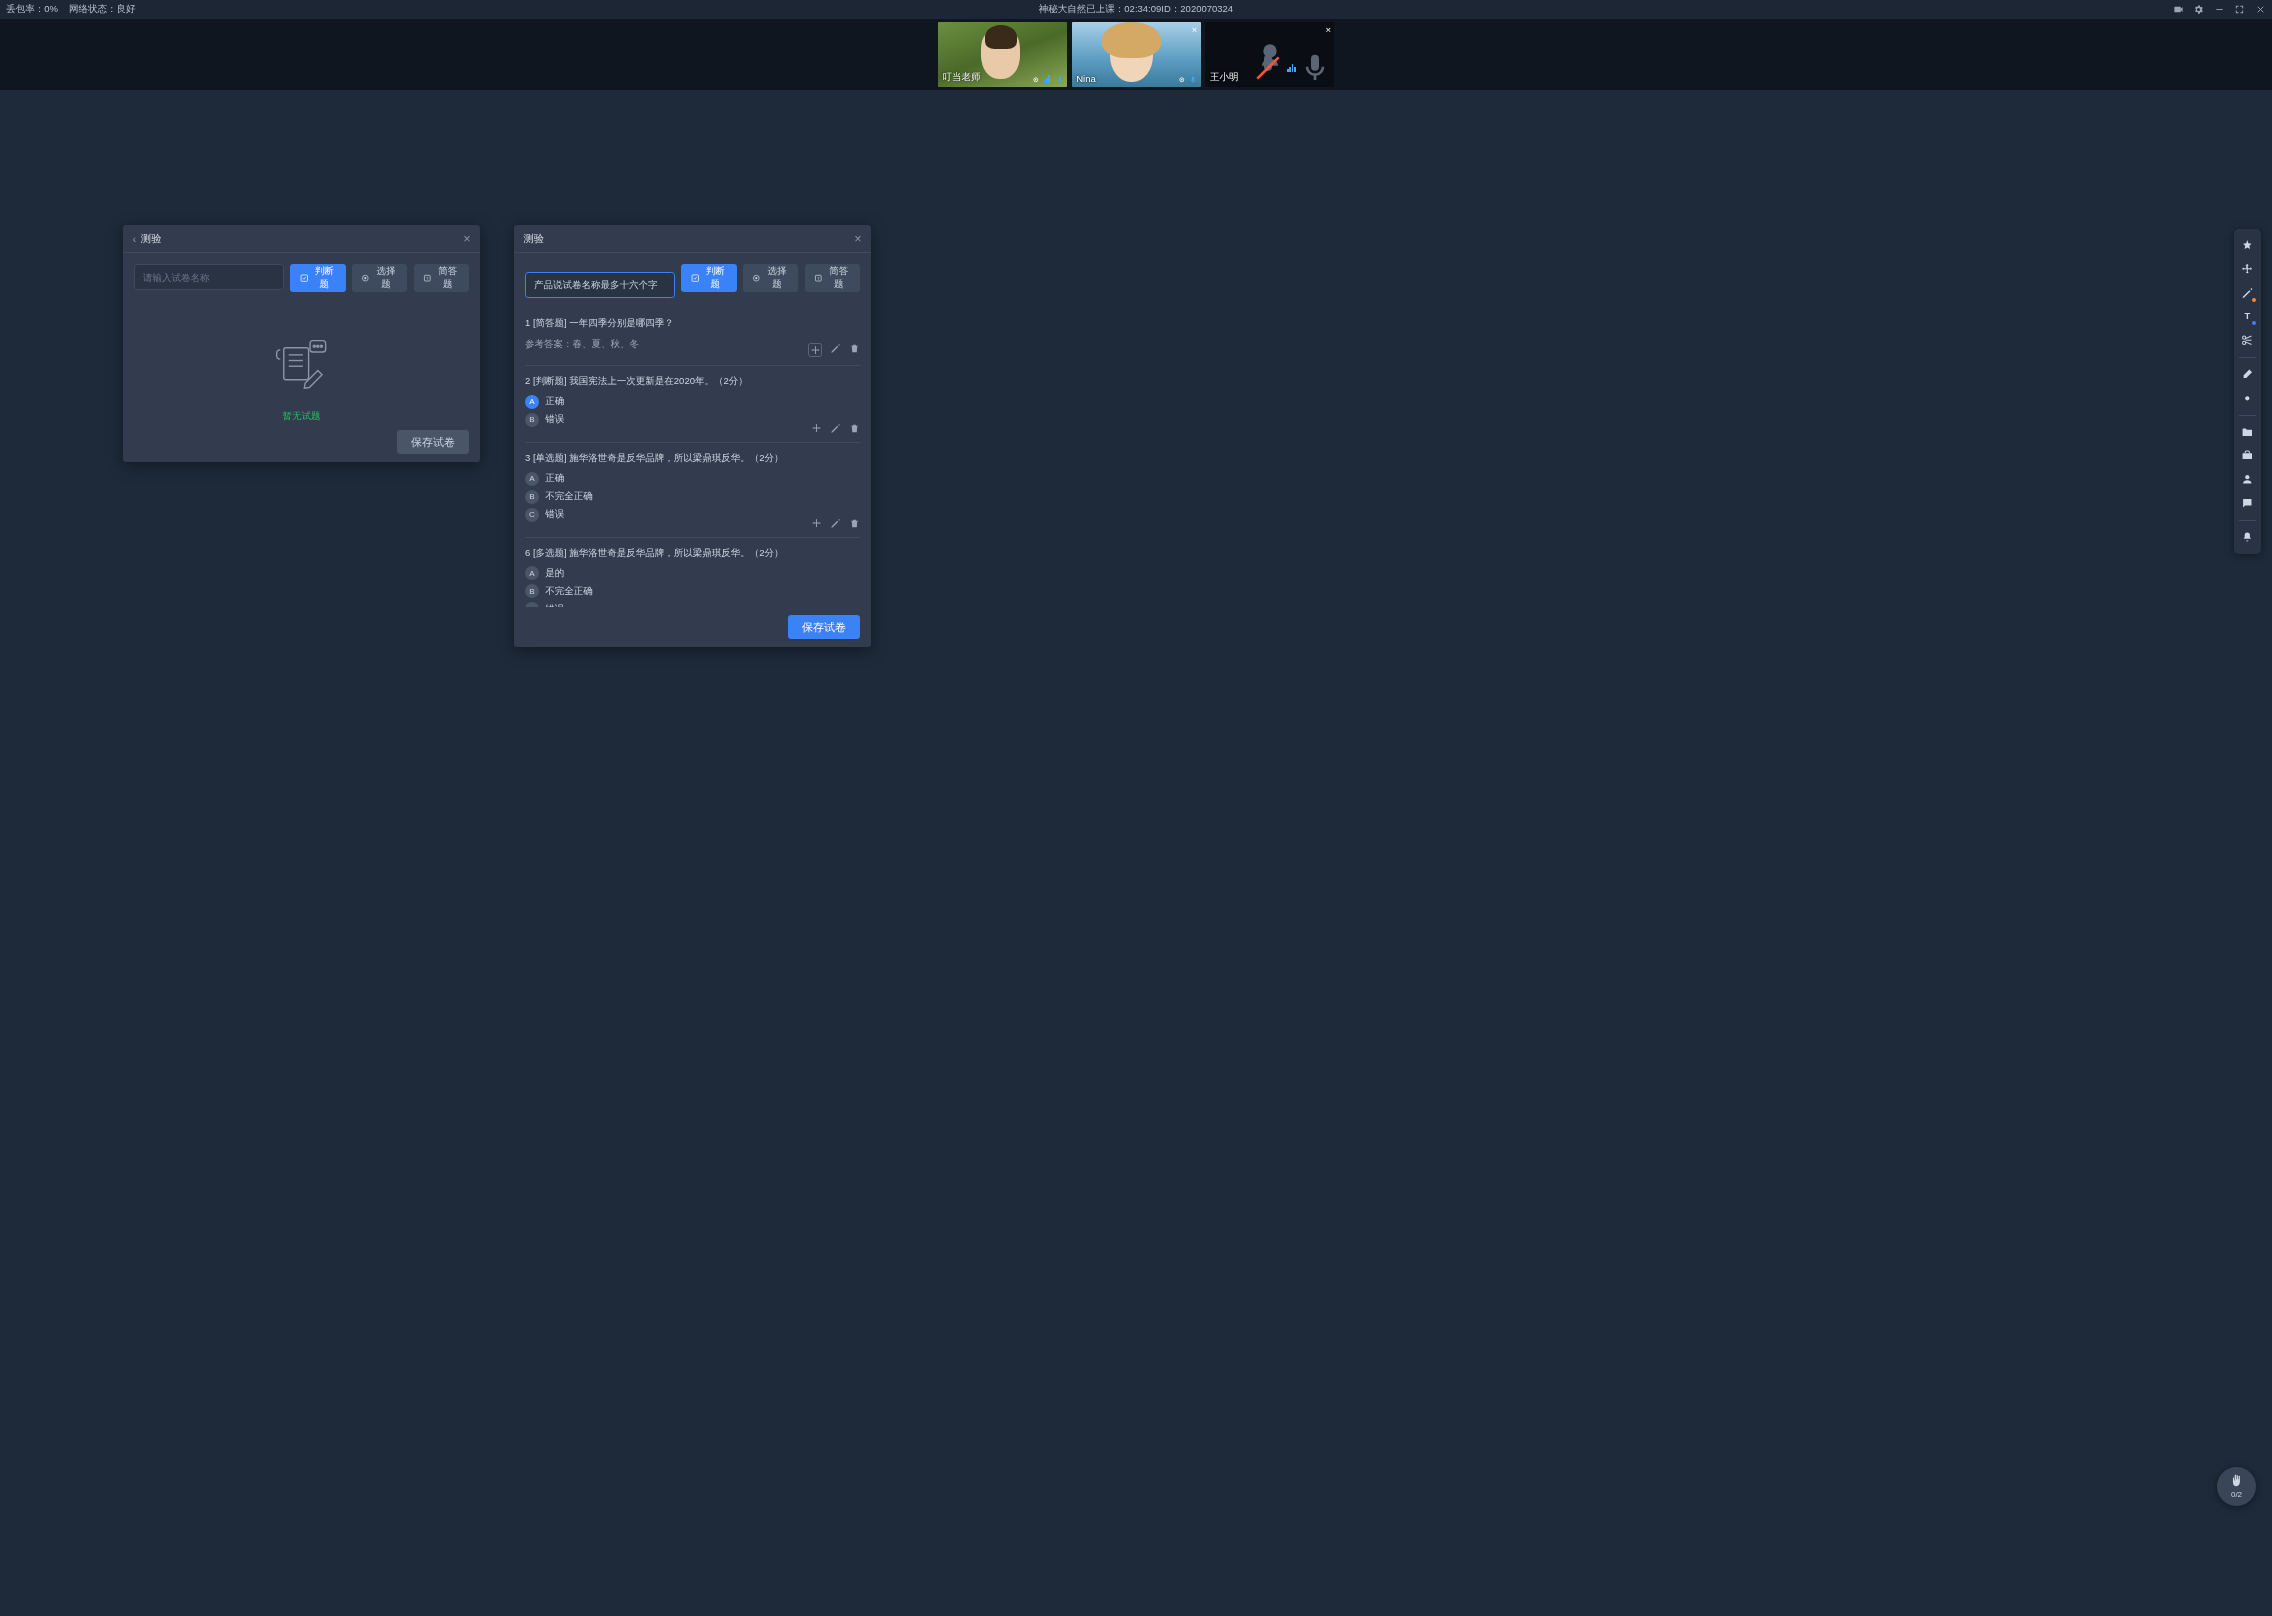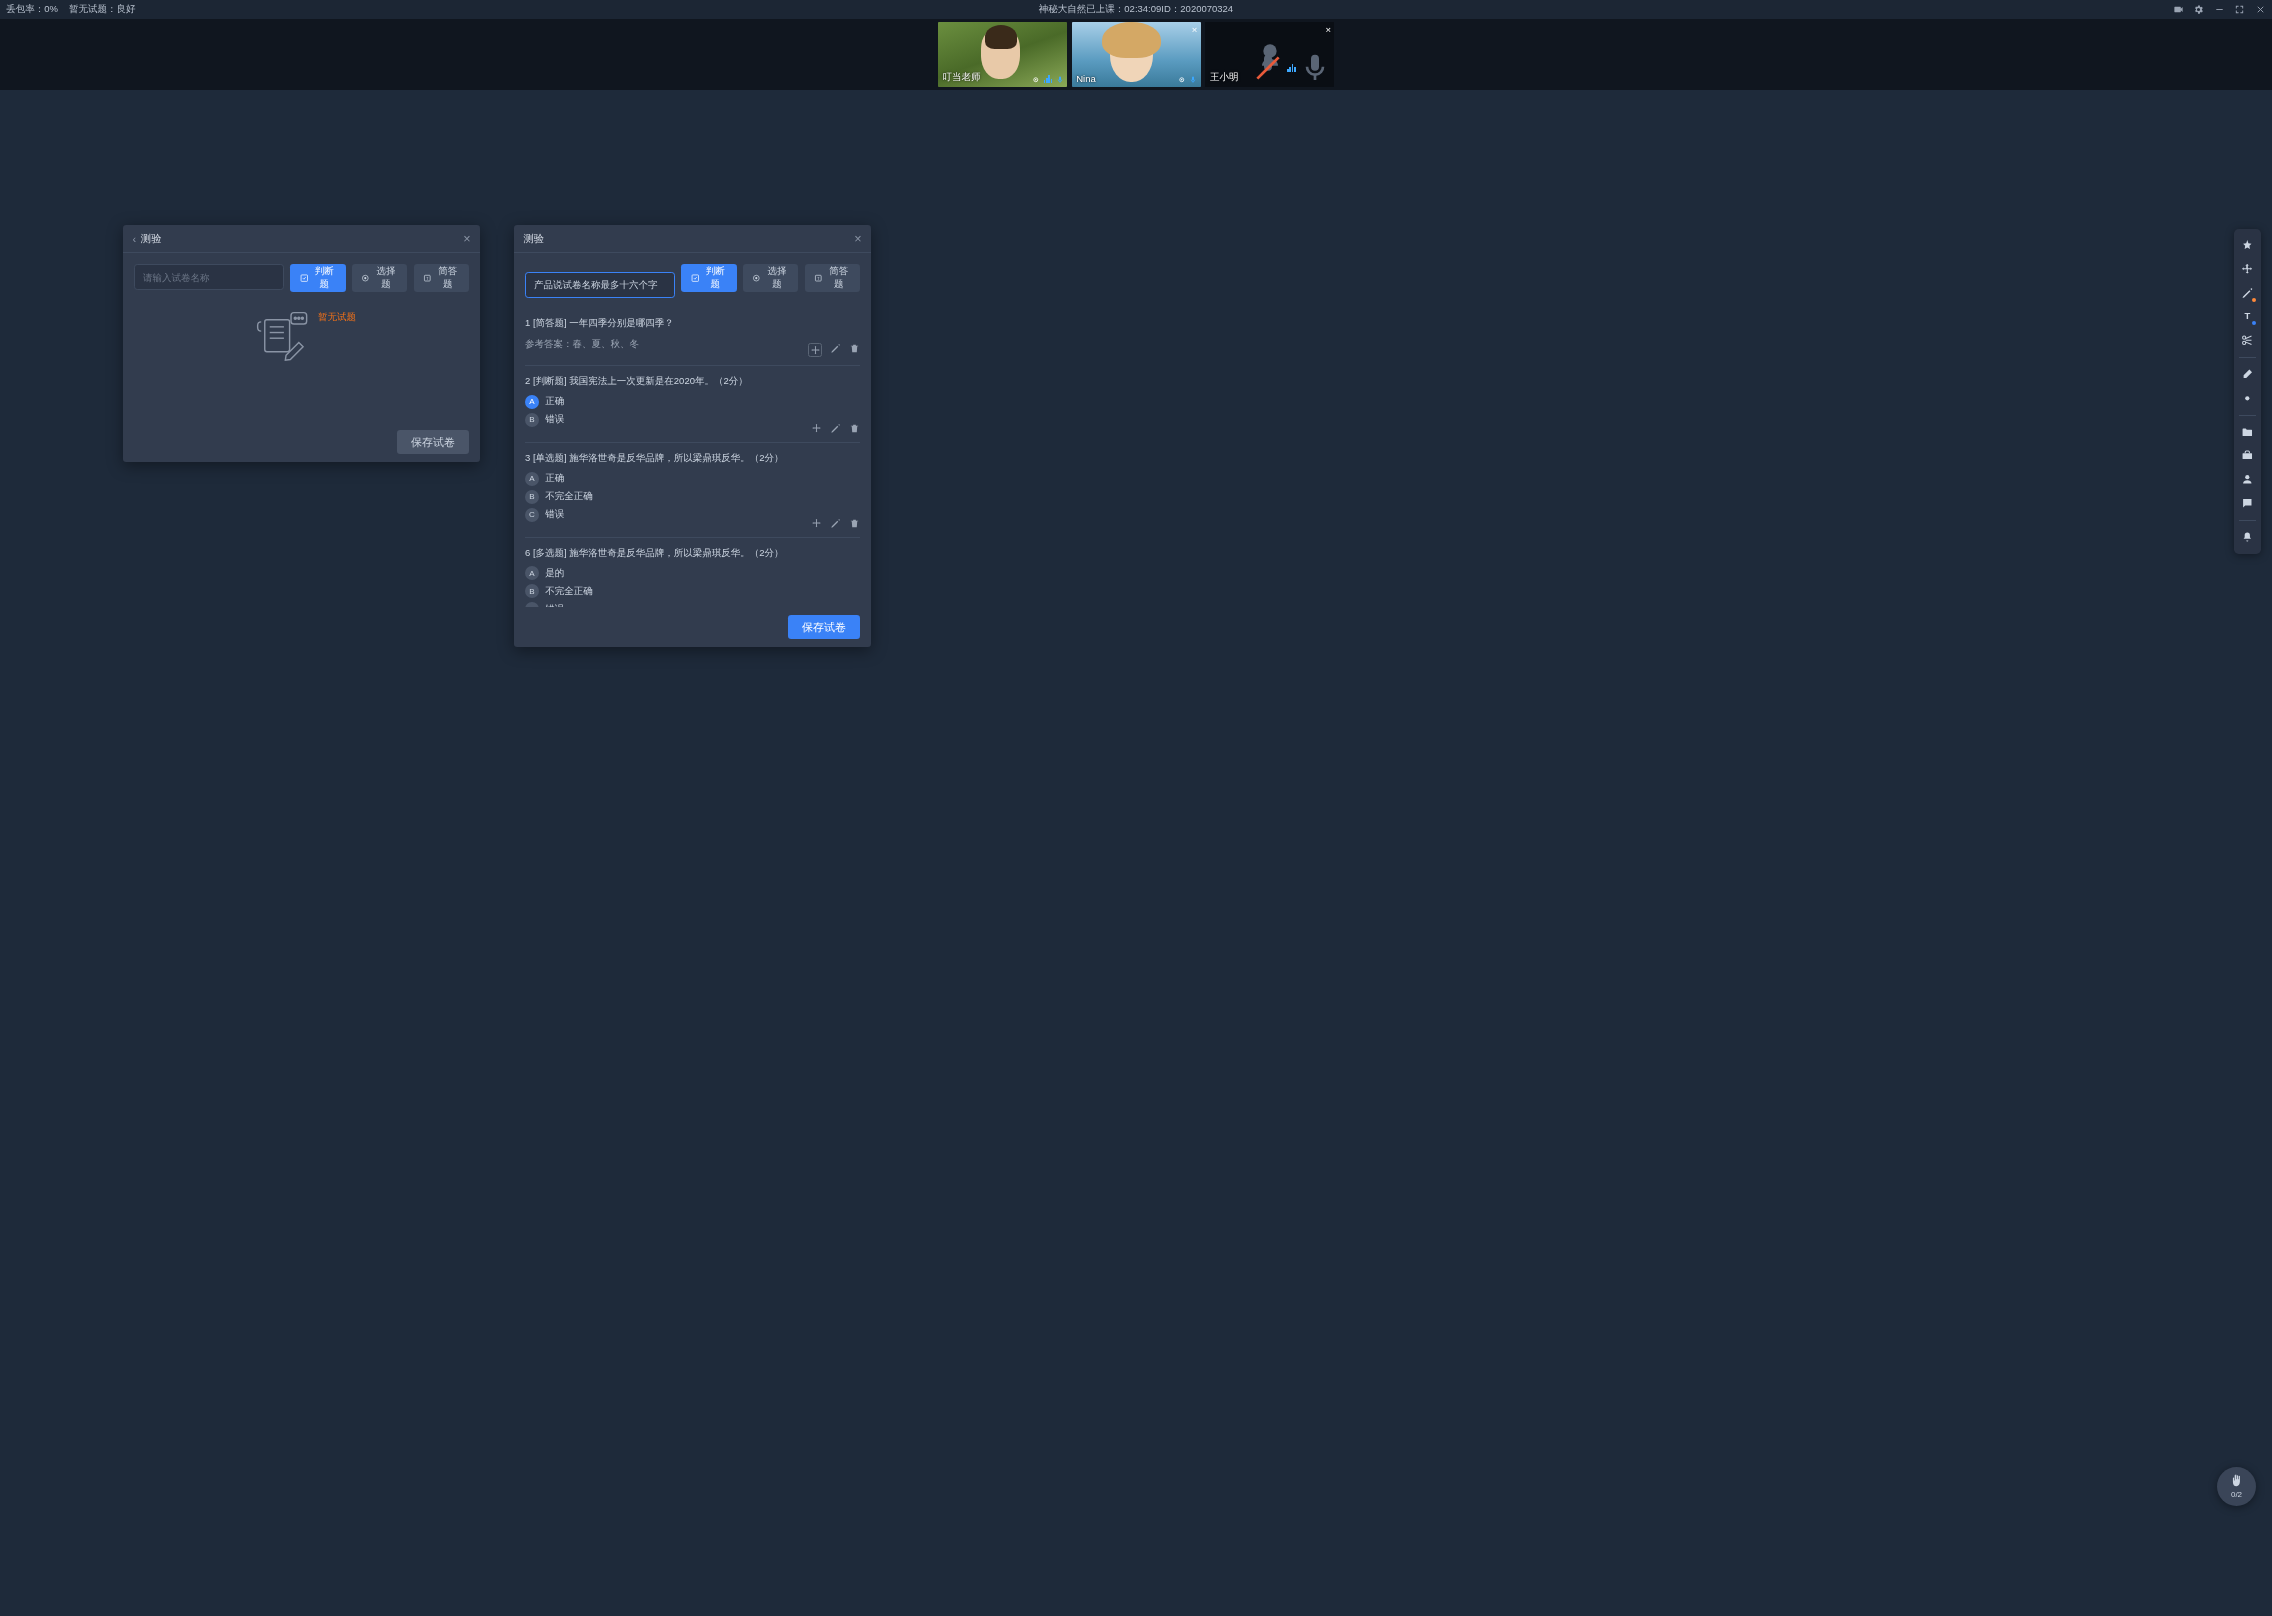--- a/index.html
+++ b/index.html
@@ -41,21 +41,21 @@
 .panel-foot { padding:8px 11px; display:flex; justify-content:flex-end; }
 
 .row1 { display:flex; gap:6.3px; margin-bottom:9.5px; }
 .txt-input { flex:1; height:24px; background:#2a3344; border:0.8px solid #3e4a5e; border-radius:3.2px; padding:12px 8px; font-size:9.5px; color:#d5dbe5; outline:none; }
 .txt-input::placeholder { color:#6a7485; }
 .txt-input.filled { border-color:#3a82f7; color:#cdd6e2;margin-top:8px; }
 .pill { height:28px; padding:0 9.5px; border-radius:3.2px; font-size:9.5px; display:inline-flex; align-items:center; gap:4px; cursor:pointer; background:#3e4a5e; color:#cdd6e2; border:none; }
 .pill.primary { background:#3a82f7; color:#fff; }
 .pill svg { width:10.3px; height:10.3px; fill:currentColor; }
 
-.empty { display:flex; flex-direction:row; justify-content:center; height:150px; color:#f97316; }
+.empty { display:flex; flex-direction:column; align-items:center; justify-content:center; height:150px; color:#22c55e; }
 .empty svg { width:71px; height:71px; stroke:#8a94a5; fill:none; stroke-width:2; }
 .empty span { margin-top:9.5px; font-size:9.5px; }
 
 .btn { height:24px; padding:0 14px; border-radius:3.2px; font-size:11px; cursor:pointer; border:none; }
 .btn.gray { background:#4a5568; color:#cdd6e2; }
 .btn.blue { background:#3a82f7; color:#fff; }
 
 
 .qlist { font-size:9.5px; color:#cdd6e2; }
 .q { padding:8px 0 11px; border-bottom:0.8px solid #3e4a5e; position:relative; }
@@ -85,21 +85,21 @@
 
 .panel-body::-webkit-scrollbar { width:4.7px; }
 .panel-body::-webkit-scrollbar-thumb { background:#4a5568; border-radius:2.4px; }
 </style>
 </head>
 <body>
 
 <div class="topbar">
   <div class="left">
     <span><span>丢包率：</span><span>0%</span></span>
-    <span><span>暂无试题：</span><span>良好</span></span>
+    <span><span>网络状态：</span><span>良好</span></span>
   </div>
   <div class="center">
     <span>神秘大自然</span>
     <span><span>已上课：</span><span>02:34:09</span></span>
     <span><span>ID：</span><span>2020070324</span></span>
   </div>
   <div class="right">
     <svg viewBox="0 0 24 24">
         <path d="M17 10.5V7a1 1 0 00-1-1H4a1 1 0 00-1 1v10a1 1 0 001 1h12a1 1 0 001-1v-3.5l4 4v-11l-4 4z"></path>
       </svg>

